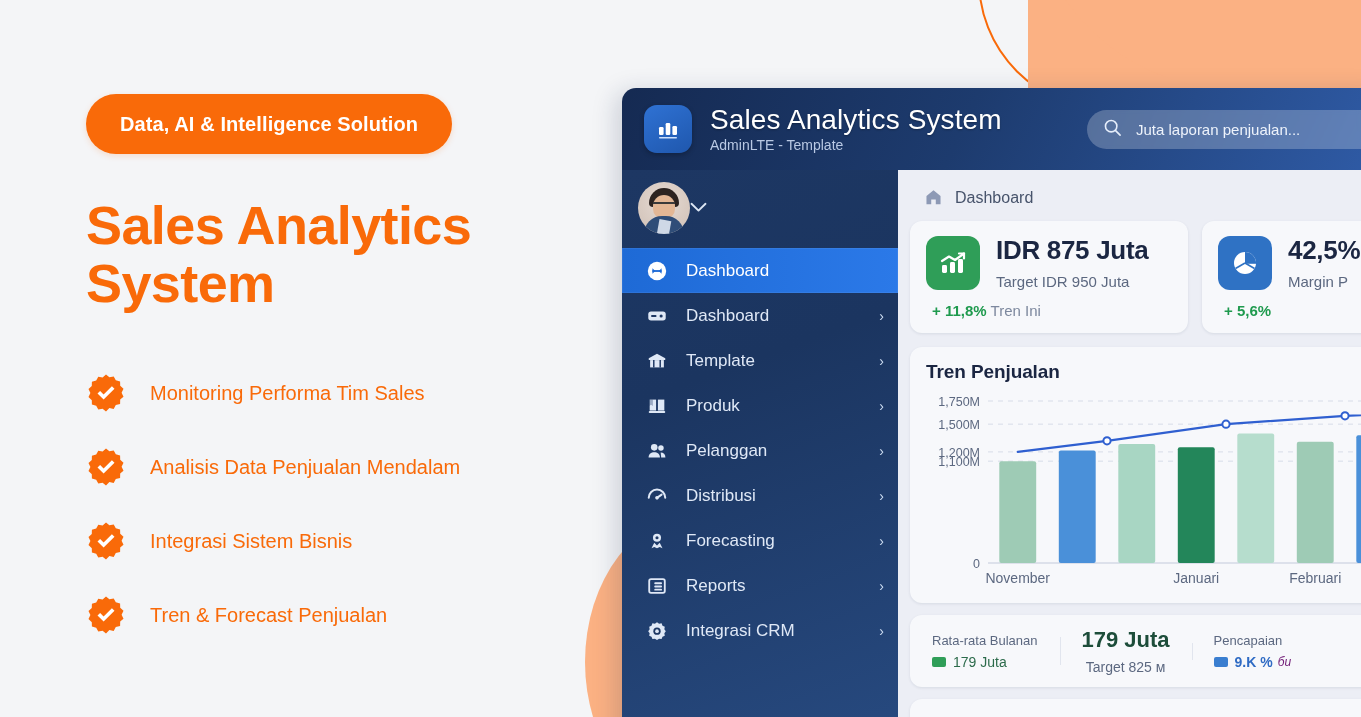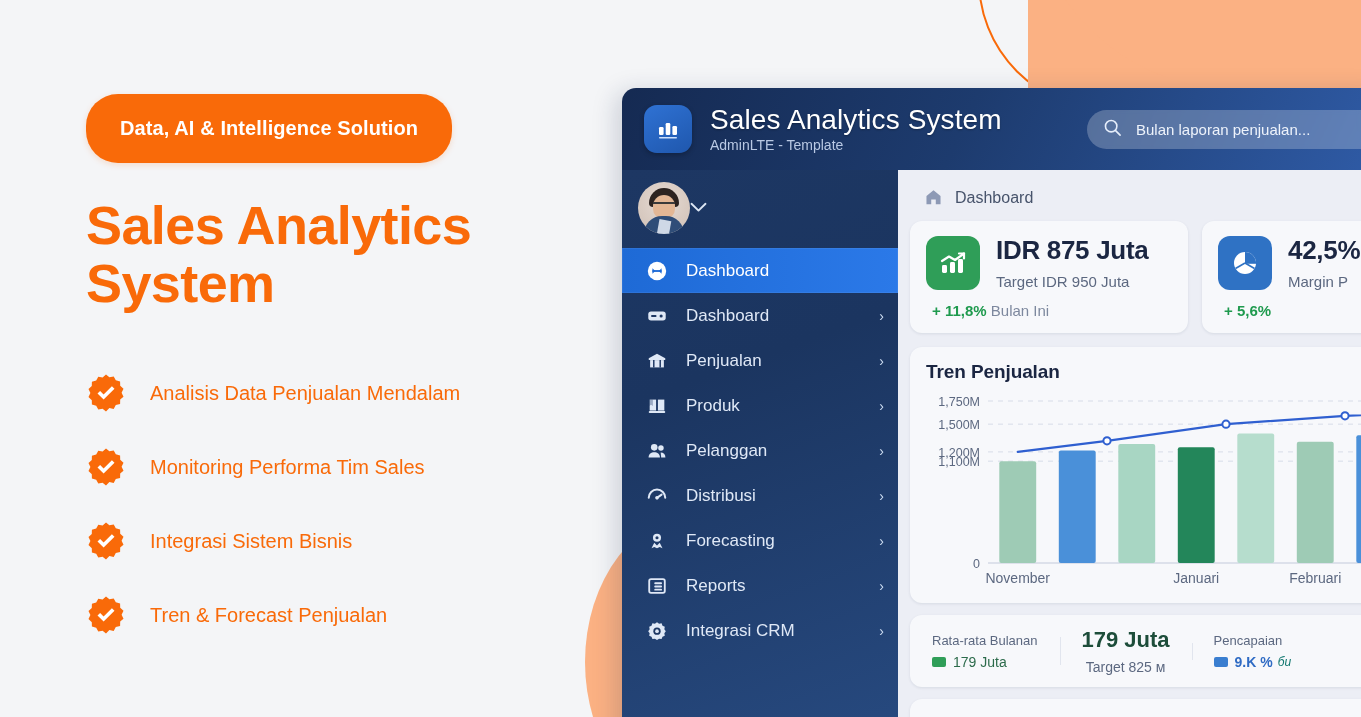--- a/index.html
+++ b/index.html
@@ -31,21 +31,21 @@
     position: absolute; left: 585px; top: 512px;
     width: 230px; height: 300px;
     background: #fbb183; border-radius: 50%;
   }
 
   
   .left-panel { position: absolute; left: 0; top: 0; width: 620px; height: 717px; }
 
   .pill {
     position: absolute; left: 86px; top: 94px;
-    height: 69px; padding: 0 34px;
+    height: 60px; padding: 0 34px;
     display: flex; align-items: center; justify-content: center;
     background: #f96a09; border-radius: 32px;
     color: #ffffff; font-size: 20px; font-weight: bold;
     letter-spacing: .1px;
     box-shadow: 0 2px 6px rgba(249,106,9,.18);
   }
 
   .headline {
     position: absolute; left: 86px; top: 196px;
     width: 480px;
@@ -188,21 +188,21 @@
   }
   .mini-label { font-size: 13px; color: #5c6880; white-space: nowrap; }
   .mini-label.big { font-size: 22px; font-weight: bold; color: #1d4d3a; text-align: center; }
   .mini-sub { font-size: 14px; margin-top: 6px; display: flex; align-items: center; white-space: nowrap; }
   .mini-sub.center { justify-content: center; color: #5c6880; }
   .chip { width: 14px; height: 10px; border-radius: 2px; margin-right: 7px; flex: 0 0 14px; }
   .chip.green { background: #2f9e58; }
   .chip.blue { background: #3a7ed0; }
   .mini-sub b.g { color: #2c6b4b; font-weight: normal; }
   .mini-sub b.b { color: #2f6bc4; font-weight: bold; }
-  .mini-sub i { color: #0f766e; font-style: italic; margin-left: 5px; font-size: 12px; }
+  .mini-sub i { color: #701a75; font-style: italic; margin-left: 5px; font-size: 12px; }
 
   .bottom-card {
     margin-top: 12px; background: #f7f8fb; border-radius: 12px;
     width: 572px; height: 70px; padding: 14px 16px;
     box-shadow: 0 1px 3px rgba(30,45,80,.10);
   }
   .bottom-title { font-size: 19px; font-weight: bold; color: #1b2642; }
 </style>
 </head>
 <body>
@@ -222,30 +222,30 @@
     <h1 class="headline">Sales Analytics System</h1>
 
     <div class="features">
       <div class="feature">
         <span class="badge">
           <svg viewBox="0 0 40 40">
               <path fill="#f96a09" d="M20 1.5l3.4 2.8 4.3-.9 2.1 3.9 4.3 1.1.1 4.4 3.3 2.9-1.9 4 1.9 4-3.3 2.9-.1 4.4-4.3 1.1-2.1 3.9-4.3-.9L20 38.5l-3.4-2.8-4.3.9-2.1-3.9-4.3-1.1-.1-4.4L2.5 24l1.9-4-1.9-4 3.3-2.9.1-4.4 4.3-1.1 2.1-3.9 4.3.9z"></path>
               <path fill="#ffffff" d="M17.6 26.6l-6.1-6 2.6-2.6 3.5 3.4 8.3-8.2 2.6 2.6z"></path>
             </svg>
         </span>
-        <span class="feature-text">Analisis Data Penjualan Mendalam</span>
+        <span class="feature-text">Monitoring Performa Tim Sales</span>
       </div>
       <div class="feature">
         <span class="badge">
           <svg viewBox="0 0 40 40">
               <path fill="#f96a09" d="M20 1.5l3.4 2.8 4.3-.9 2.1 3.9 4.3 1.1.1 4.4 3.3 2.9-1.9 4 1.9 4-3.3 2.9-.1 4.4-4.3 1.1-2.1 3.9-4.3-.9L20 38.5l-3.4-2.8-4.3.9-2.1-3.9-4.3-1.1-.1-4.4L2.5 24l1.9-4-1.9-4 3.3-2.9.1-4.4 4.3-1.1 2.1-3.9 4.3.9z"></path>
               <path fill="#ffffff" d="M17.6 26.6l-6.1-6 2.6-2.6 3.5 3.4 8.3-8.2 2.6 2.6z"></path>
             </svg>
         </span>
-        <span class="feature-text">Monitoring Performa Tim Sales</span>
+        <span class="feature-text">Analisis Data Penjualan Mendalam</span>
       </div>
       <div class="feature">
         <span class="badge">
           <svg viewBox="0 0 40 40">
               <path fill="#f96a09" d="M20 1.5l3.4 2.8 4.3-.9 2.1 3.9 4.3 1.1.1 4.4 3.3 2.9-1.9 4 1.9 4-3.3 2.9-.1 4.4-4.3 1.1-2.1 3.9-4.3-.9L20 38.5l-3.4-2.8-4.3.9-2.1-3.9-4.3-1.1-.1-4.4L2.5 24l1.9-4-1.9-4 3.3-2.9.1-4.4 4.3-1.1 2.1-3.9 4.3.9z"></path>
               <path fill="#ffffff" d="M17.6 26.6l-6.1-6 2.6-2.6 3.5 3.4 8.3-8.2 2.6 2.6z"></path>
             </svg>
         </span>
         <span class="feature-text">Integrasi Sistem Bisnis</span>
       </div>
@@ -276,21 +276,21 @@
         <div class="brand-title">Sales Analytics System</div>
         <div class="brand-sub">AdminLTE - Template</div>
       </div>
       <div class="search-box">
         <span>
           <svg width="19" height="19" viewBox="0 0 20 20" fill="none">
             <circle cx="8.6" cy="8.6" r="6" stroke="#e6eefb" stroke-width="1.7"></circle>
             <line x1="13" y1="13" x2="18" y2="18" stroke="#e6eefb" stroke-width="1.7" stroke-linecap="round"></line>
           </svg>
         </span>
-        <span class="search-ph">Bulan laporan penjualan...</span>
+        <span class="search-ph">Juta laporan penjualan...</span>
       </div>
     </div>
 
     <div class="dash-body">
 
       <div class="sidebar">
 
         <div class="profile">
           <div class="avatar">
             <div class="hair"></div>
@@ -333,21 +333,21 @@
           </div>
 
           <div class="menu-item">
             <span class="menu-icon">
               <svg width="22" height="22" viewBox="0 0 24 24">
                   <path d="M3 9l9-5 9 5v2H3V9z" fill="#dfe8f6"></path>
                   <path d="M4.5 11h15v8h-15z" fill="#dfe8f6"></path>
                   <path d="M8.5 11v8M15.5 11v8" stroke="#1d3763" stroke-width="1.6"></path>
                 </svg>
             </span>
-            <span class="menu-label">Penjualan</span>
+            <span class="menu-label">Template</span>
             <span class="menu-chev">›</span>
           </div>
 
           <div class="menu-item">
             <span class="menu-icon">
               <svg width="22" height="22" viewBox="0 0 24 24">
                   <path d="M4 5h7v12H4z" fill="#dfe8f6"></path>
                   <path d="M13 5h7v12h-7z" fill="#dfe8f6"></path>
                   <rect x="3" y="17.5" width="18" height="2" rx="1" fill="#dfe8f6"></rect>
                   <path d="M7.5 5v7l-2-1.4-2 1.4V5z" fill="#1d3763" opacity=".35"></path>
@@ -447,21 +447,21 @@
                   <path d="M22 6.5h5v5" stroke="#ffffff" stroke-width="2.2" stroke-linecap="round" stroke-linejoin="round"></path>
                 </svg>
               </div>
               <div class="kpi-txt">
                 <div class="kpi-val">IDR 875 Juta</div>
                 <div class="kpi-sub">Target IDR 950 Juta</div>
               </div>
             </div>
             <div class="kpi-delta">
               <b>+ 11,8%</b>
-              <span>Bulan Ini</span>
+              <span>Tren Ini</span>
             </div>
           </div>
 
           <div class="kpi-card">
             <div class="kpi-top">
               <div class="kpi-ic blue">
                 <svg width="32" height="32" viewBox="0 0 32 32">
                     <circle cx="16" cy="16" r="11" fill="#ffffff"></circle>
                     <path d="M16 16V5a11 11 0 0111 11z" fill="#2f72c4"></path>
                     <path d="M16 16l9.5 5.5" stroke="#2f72c4" stroke-width="1.6"></path>

